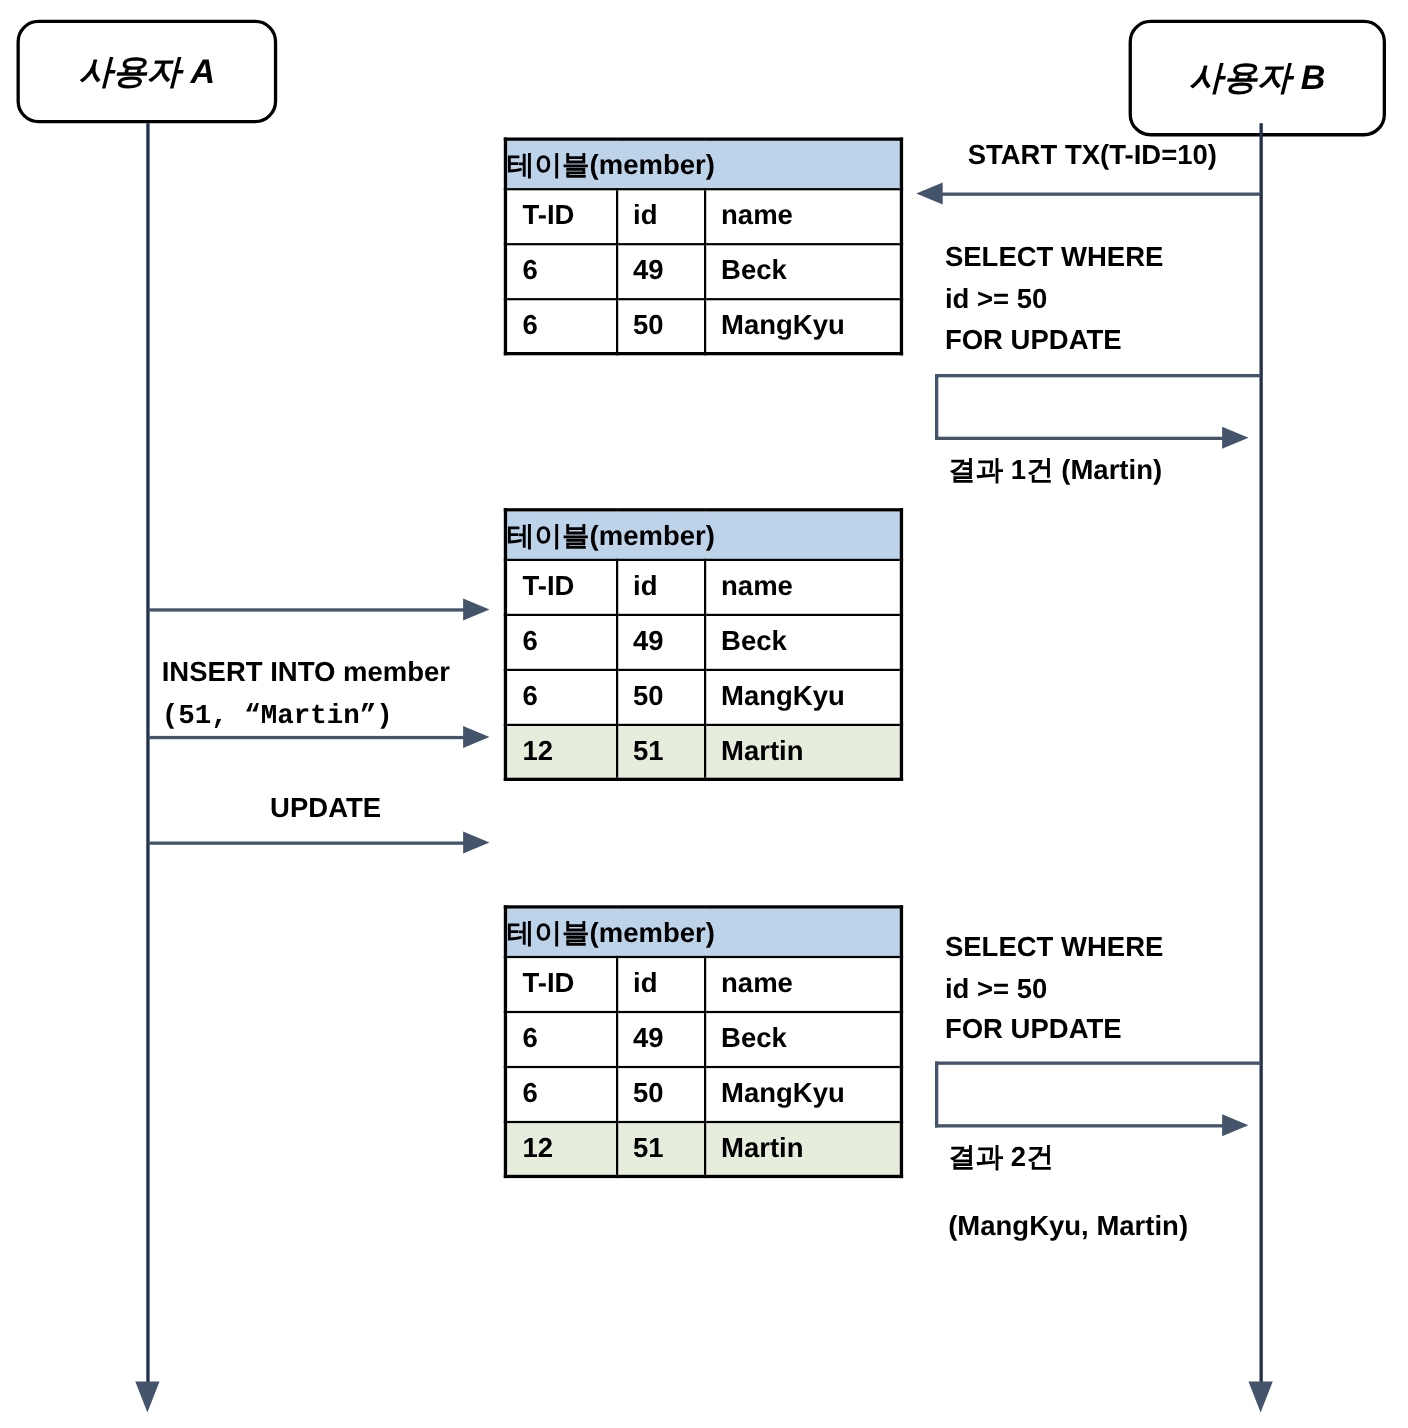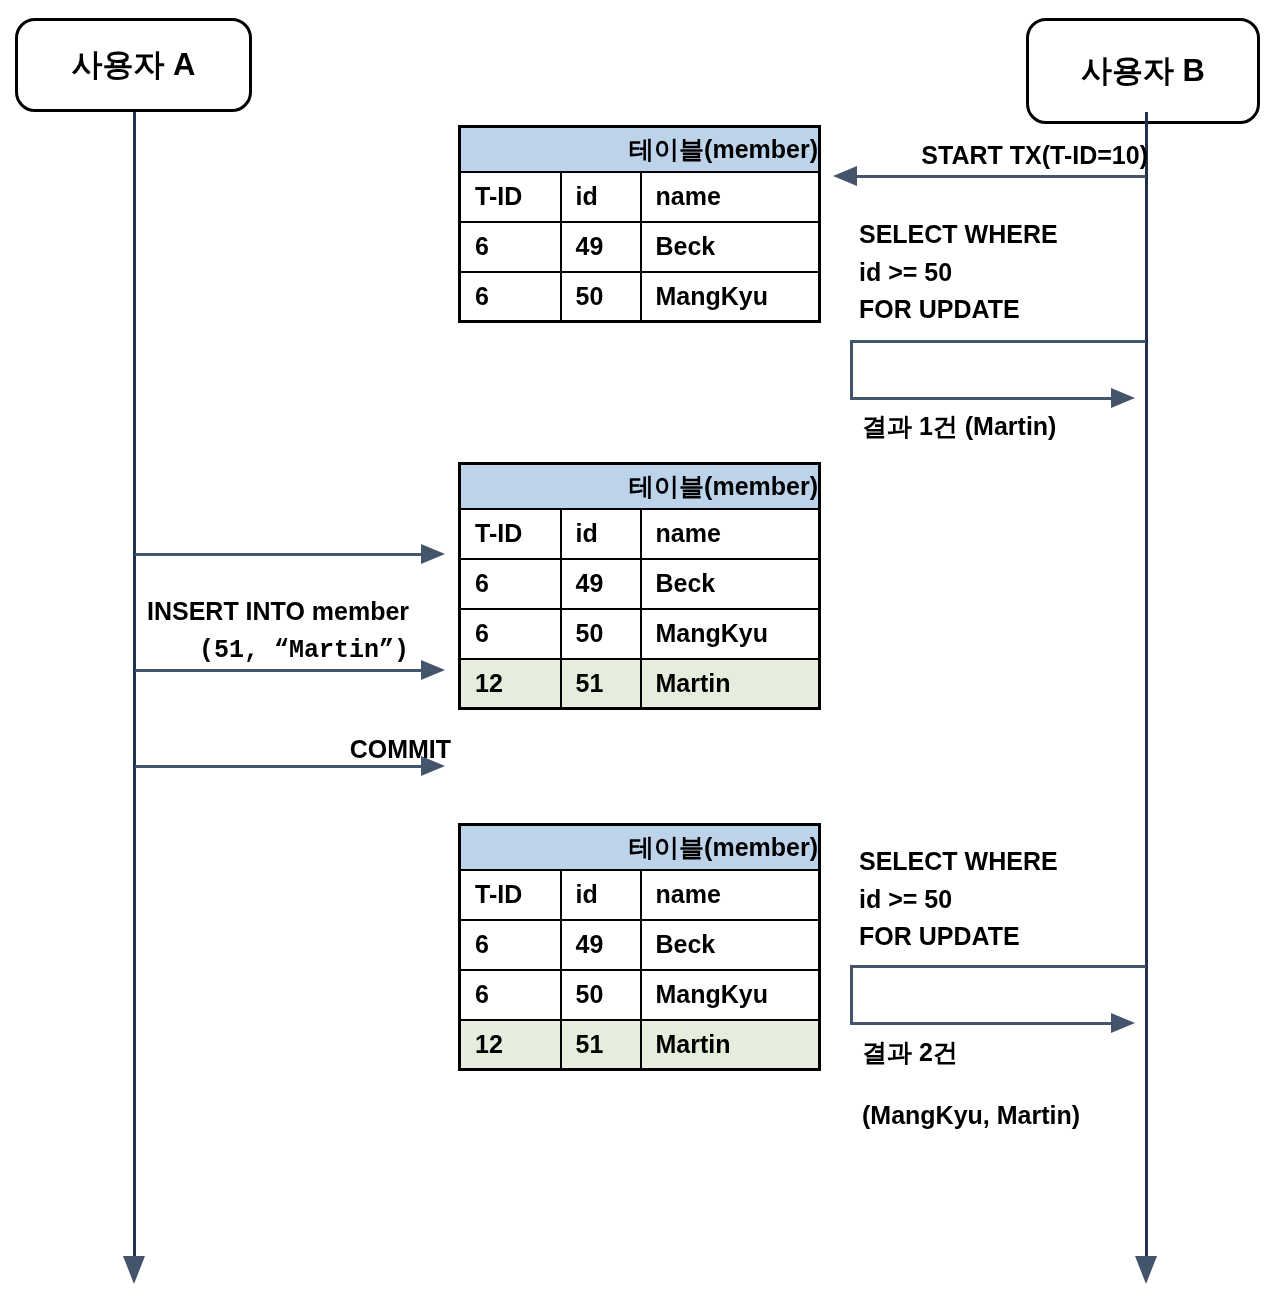--- a/index.html
+++ b/index.html
@@ -9,43 +9,43 @@
     --c-lifeline:#23304A;
   }
   *{box-sizing:border-box;margin:0;padding:0;}
   html,body{background:#ffffff;}
   body{font-family:"Liberation Sans", sans-serif;}
   .canvas{position:relative;width:1280px;height:1298px;background:#ffffff;overflow:hidden;}
 
   
   .actor{position:absolute;border:3.5px solid #000;border-radius:20px;background:#fff;
          display:flex;align-items:center;justify-content:center;
-         font-size:31px;font-weight:bold;color:#000;}
+         font-size:31px;font-weight:bold;color:#000;font-style:italic;}
 
   
   .vline{position:absolute;width:3px;background:var(--c-lifeline);}
   .hline{position:absolute;height:3px;background:var(--c-arrow);}
   .vseg{position:absolute;width:3px;background:var(--c-arrow);}
   .ah-left{position:absolute;width:0;height:0;border-top:10px solid transparent;
            border-bottom:10px solid transparent;border-right:24px solid var(--c-arrow);}
   .ah-right{position:absolute;width:0;height:0;border-top:10px solid transparent;
             border-bottom:10px solid transparent;border-left:24px solid var(--c-arrow);}
   .ah-down{position:absolute;width:0;height:0;border-left:11px solid transparent;
            border-right:11px solid transparent;border-top:28px solid var(--c-arrow);}
 
   
   .lbl{position:absolute;font-size:25px;font-weight:bold;color:#000;white-space:nowrap;}
-  .lbl.center{text-align:right;margin-top:14px;}
+  .lbl.center{text-align:center;}
 
   
   table.mtable{position:absolute;border-collapse:collapse;table-layout:fixed;
                width:360px;background:#fff;border:3px solid #000;}
   table.mtable th,table.mtable td{border:2.5px solid #000;color:#000;
                font-size:25px;font-weight:bold;overflow:hidden;}
-  table.mtable th.ttitle{height:45px;background:var(--c-header-bg);text-align:right;padding:0;}
+  table.mtable th.ttitle{height:45px;background:var(--c-header-bg);text-align:left;padding:0;}
   table.mtable td{height:50px;text-align:left;padding:0 0 0 14px;}
   table.mtable tr.hl td{background:var(--c-hl-bg);}
 </style>
 </head>
 <body>
 
 <div class="canvas">
 
   <div class="actor" style="left:15px;top:18px;width:237px;height:94px;">
     <span>사용자 A</span>
@@ -167,28 +167,28 @@
   <div class="hline" style="left:850px;top:340px;width:296px;"></div>
   <div class="vseg" style="left:850px;top:340px;height:60px;"></div>
   <div class="hline" style="left:850px;top:397px;width:262px;"></div>
   <div class="ah-right" style="left:1111px;top:388px;"></div>
 
   <div class="lbl" style="left:862px;top:410px;">결과 1건 (Martin)</div>
 
   <div class="hline" style="left:135px;top:553px;width:288px;"></div>
   <div class="ah-right" style="left:421px;top:544px;"></div>
 
-  <div style="position:absolute;left:147px;top:592px;text-align:right;">
+  <div style="position:absolute;left:147px;top:592px;">
     <div class="lbl" style="position:static;line-height:39px;">INSERT INTO member</div>
     <div class="lbl" style="position:static;line-height:39px;font-family:Liberation Mono, monospace;">(51, “Martin”)</div>
   </div>
   <div class="hline" style="left:135px;top:669px;width:288px;"></div>
   <div class="ah-right" style="left:421px;top:660px;"></div>
 
-  <div class="lbl center" style="left:141px;top:721px;width:310px;">COMMIT</div>
+  <div class="lbl center" style="left:141px;top:721px;width:310px;">UPDATE</div>
   <div class="hline" style="left:135px;top:765px;width:288px;"></div>
   <div class="ah-right" style="left:421px;top:756px;"></div>
 
   <div style="position:absolute;left:859px;top:843px;">
     <div class="lbl" style="position:static;line-height:37.5px;">SELECT WHERE</div>
     <div class="lbl" style="position:static;line-height:37.5px;">id &gt;= 50</div>
     <div class="lbl" style="position:static;line-height:37.5px;">FOR UPDATE</div>
   </div>
 
   <div class="hline" style="left:850px;top:965px;width:296px;"></div>

